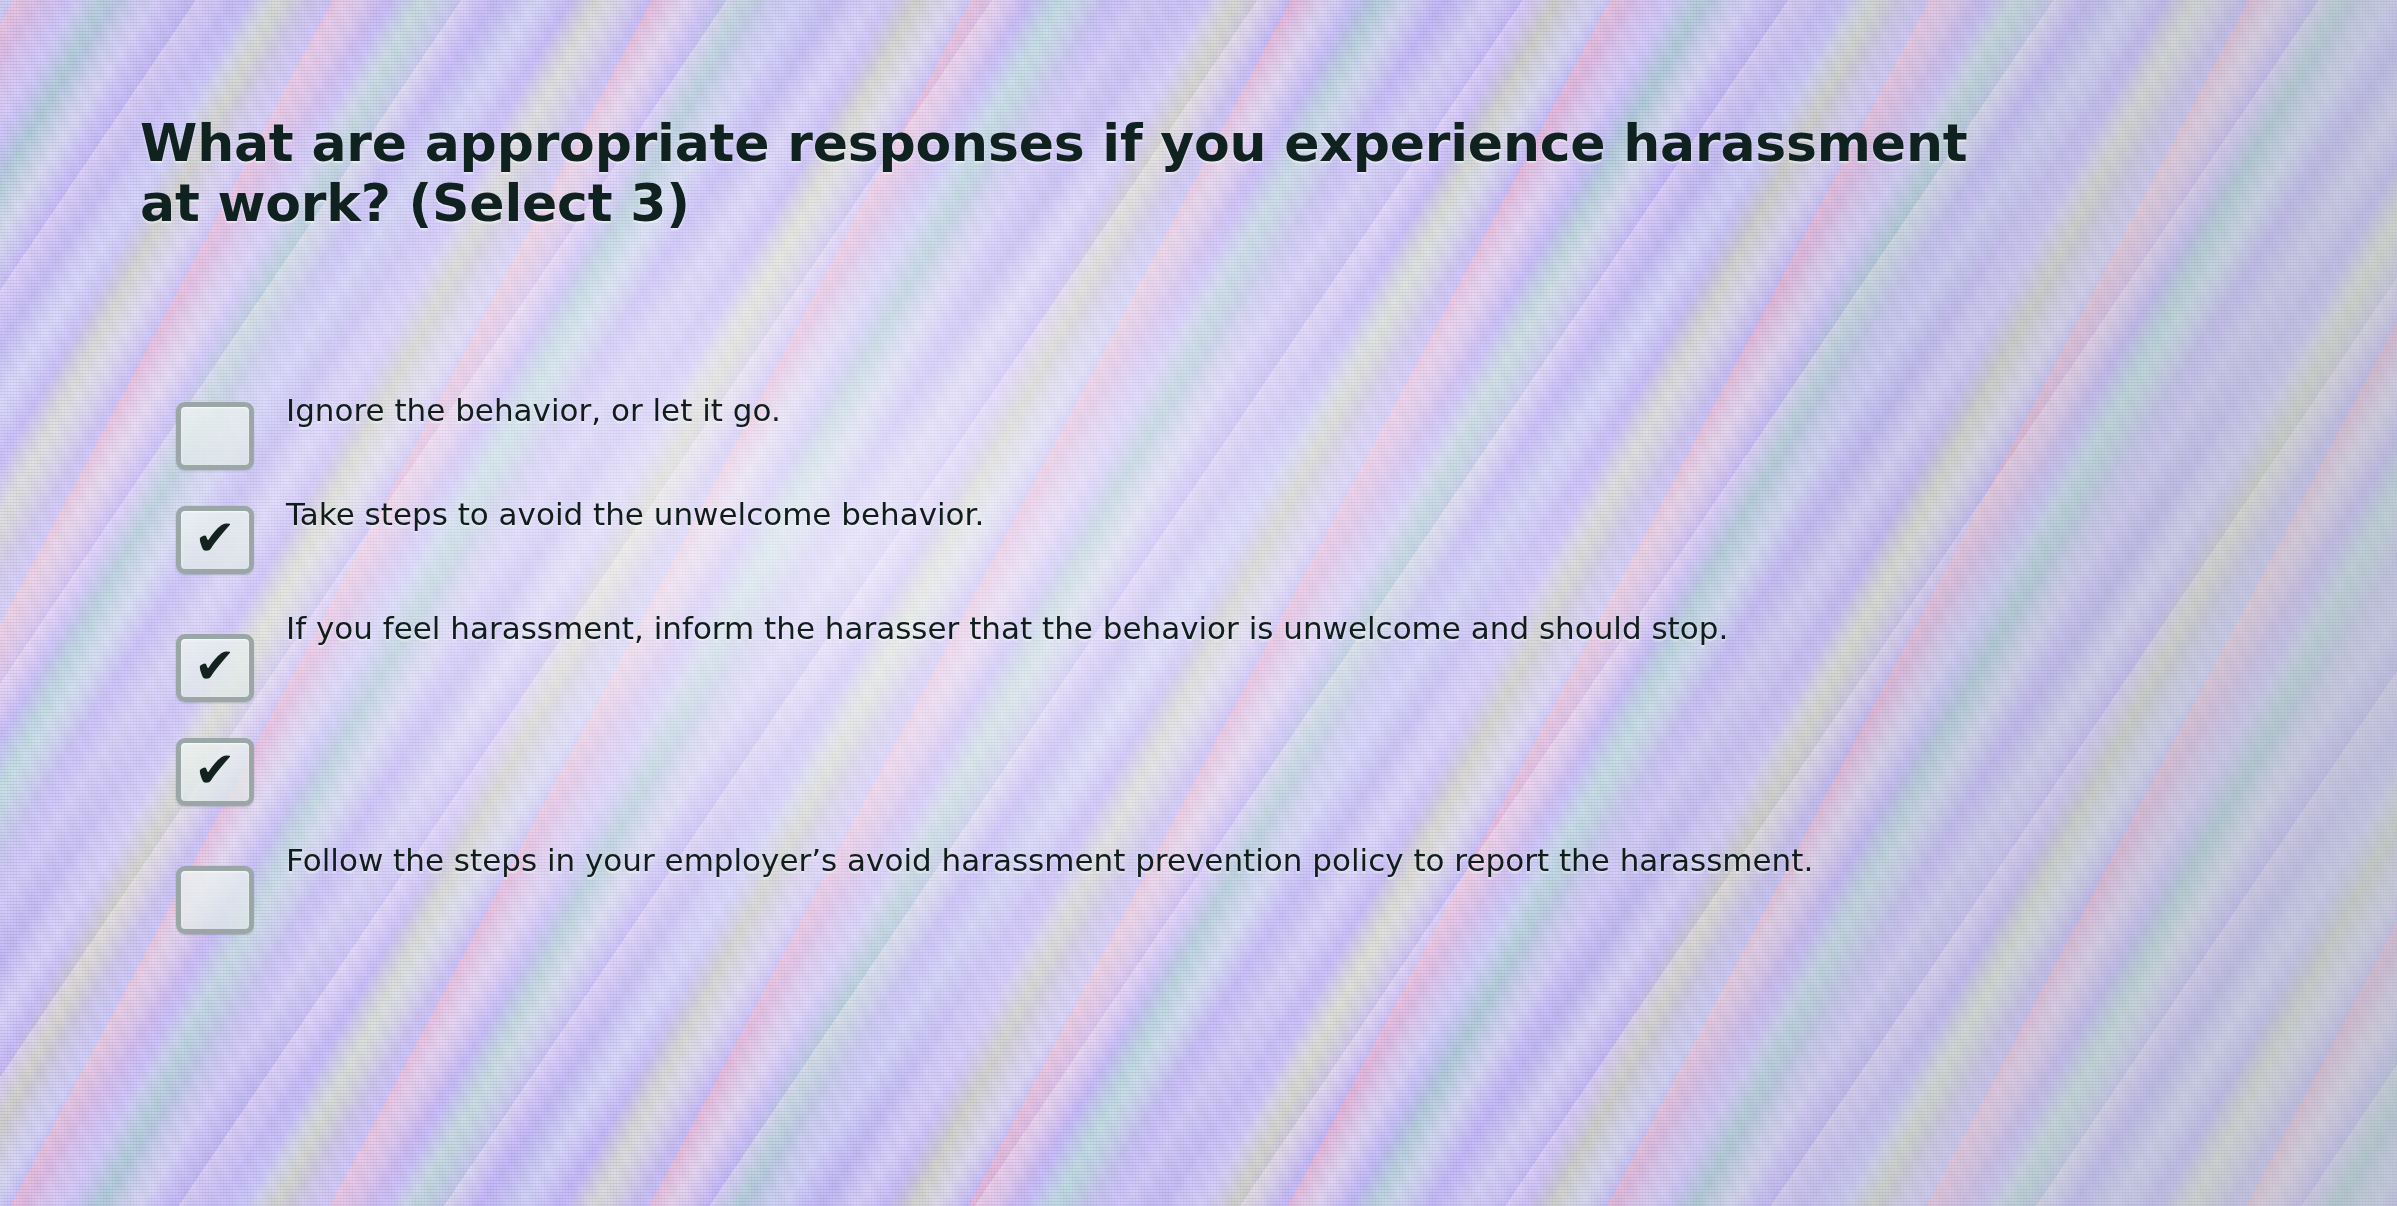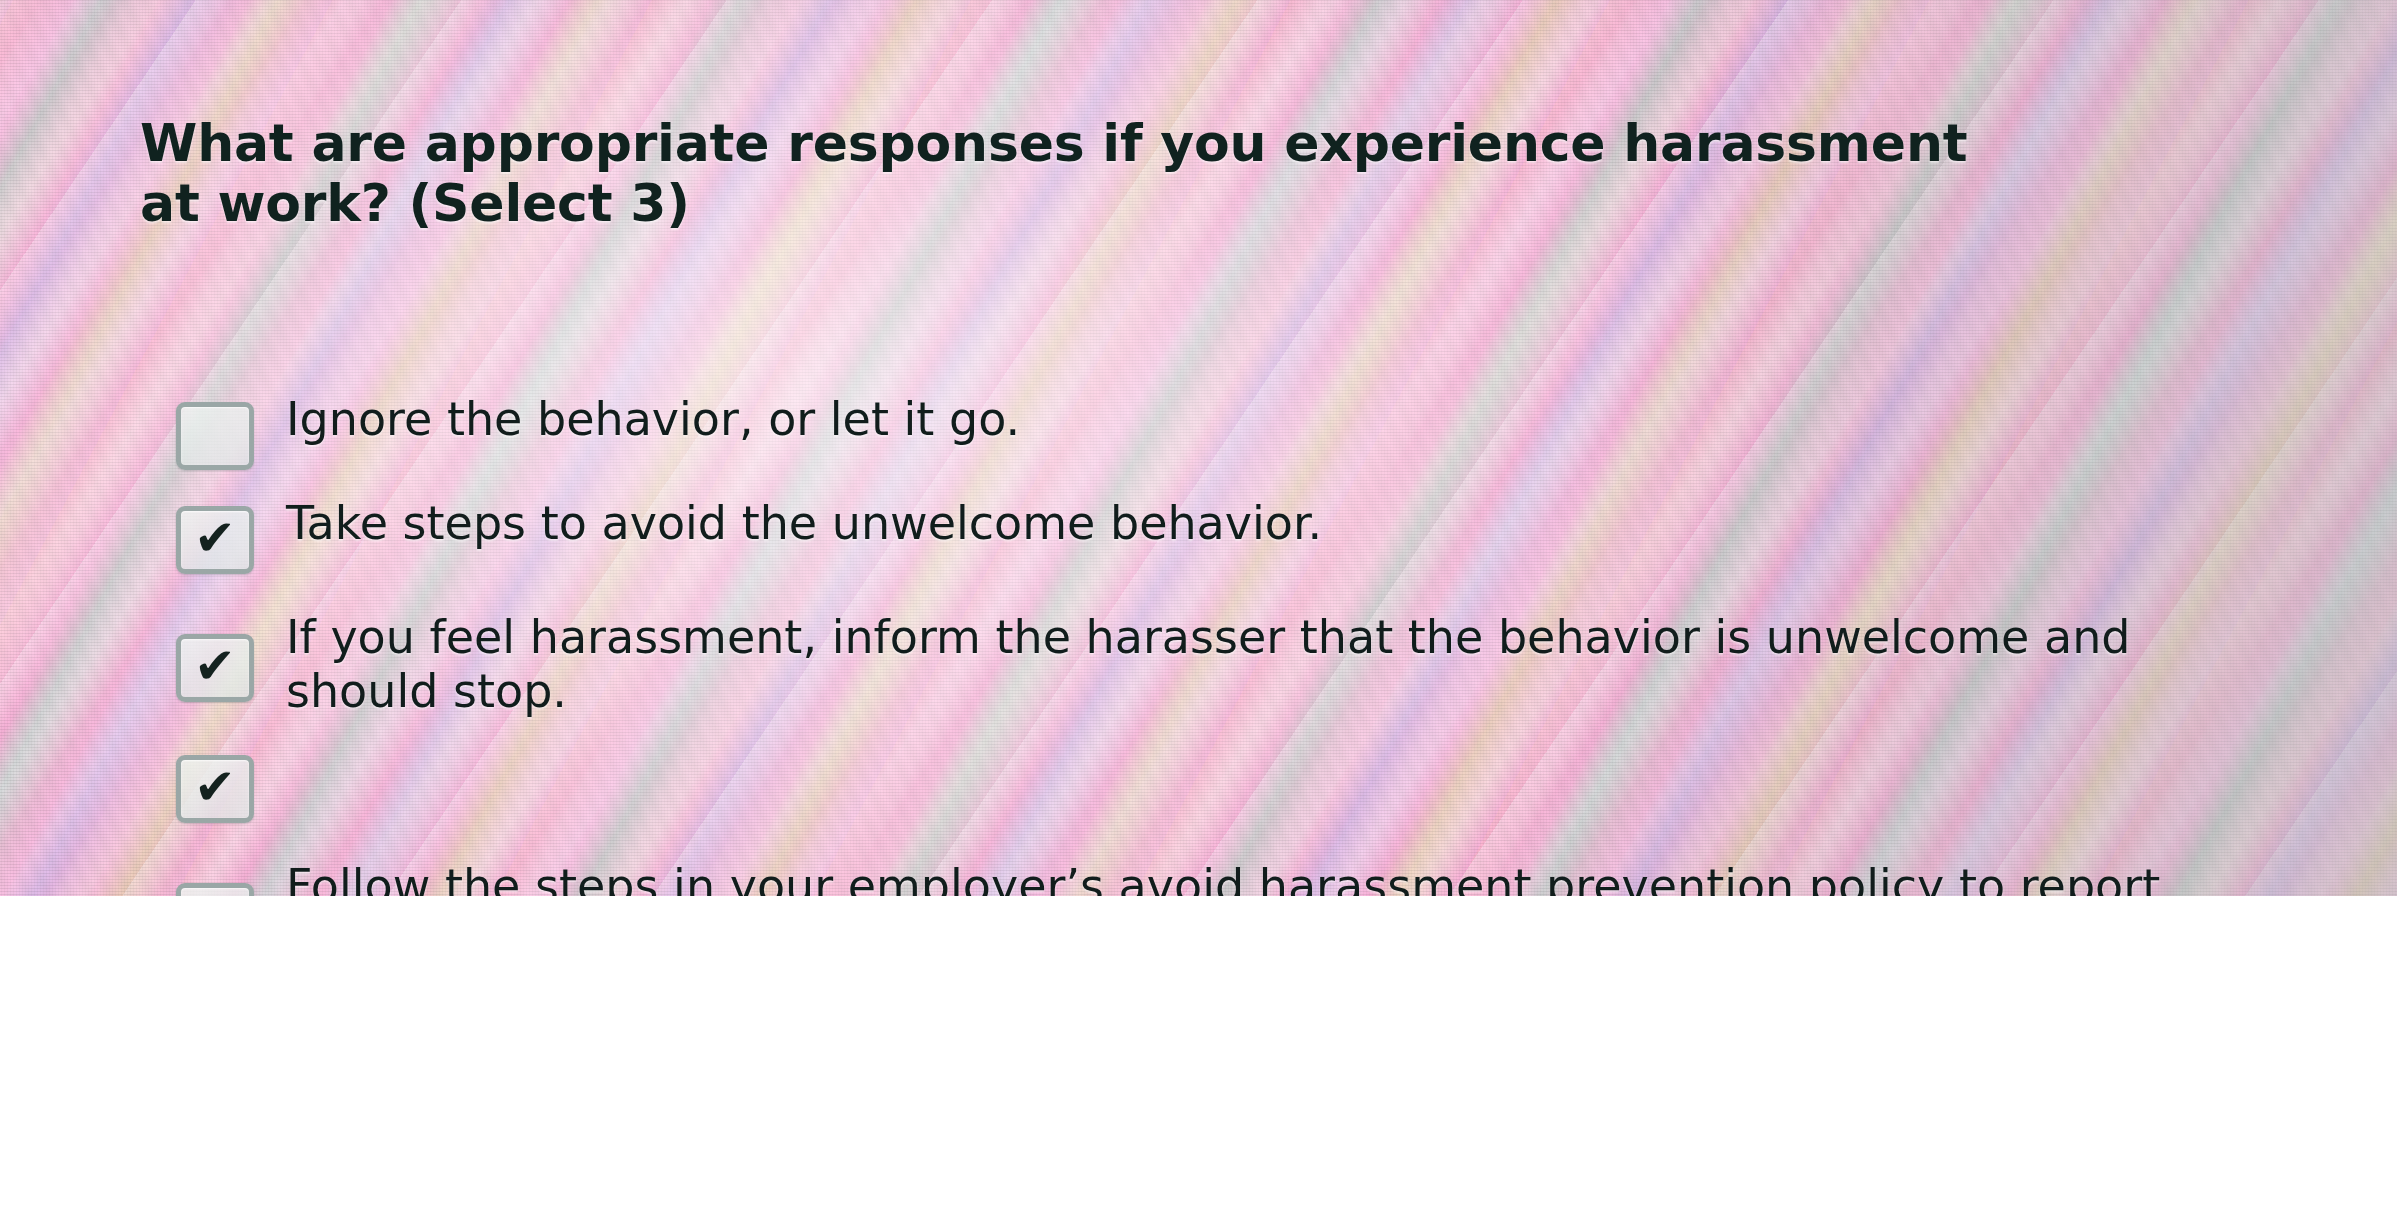--- a/index.html
+++ b/index.html
@@ -11,23 +11,23 @@
     width: 2397px;
     height: 1206px;
     overflow: hidden;
     font-family: "DejaVu Sans", sans-serif;
   }
 
   
   #stage {
     position: relative;
     width: 2397px;
-    height: 896px;
+    height: 1206px;
     overflow: hidden;
-    background: #f9a8d4;
+    background: #c4b5fd;
   }
 
   
   .moire-layer {
     position: absolute;
     inset: -200px;
     pointer-events: none;
   }
 
   
@@ -188,21 +188,21 @@
   }
   .checkbox.checked .tick { display: flex; }
 
   
   .option-row[data-idx="2"] .checkbox,
   .option-row[data-idx="4"] .checkbox { margin-top: 24px; }
 
   .option-label {
     margin-left: 32px;
     font-family: "DejaVu Sans", sans-serif;
-    font-size: 46px;
+    font-size: 31px;
     line-height: 1.18;
     color: #111d1c;
     max-width: 1880px;
     text-shadow: 0 2px 2px rgba(255,255,255,0.5);
   }
 </style>
 </head>
 <body>
 
 <div id="stage">

